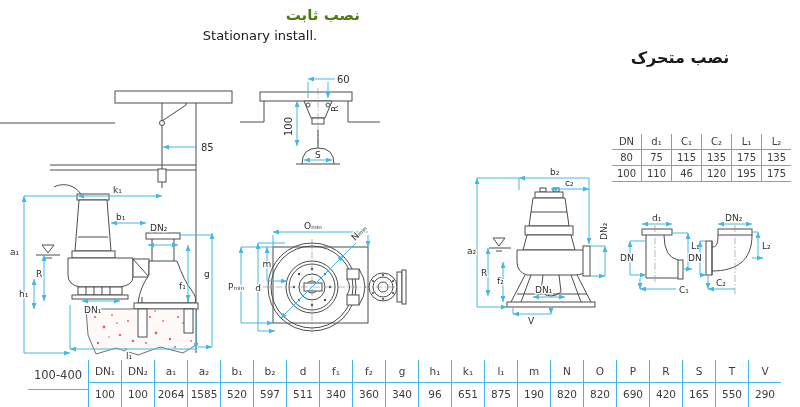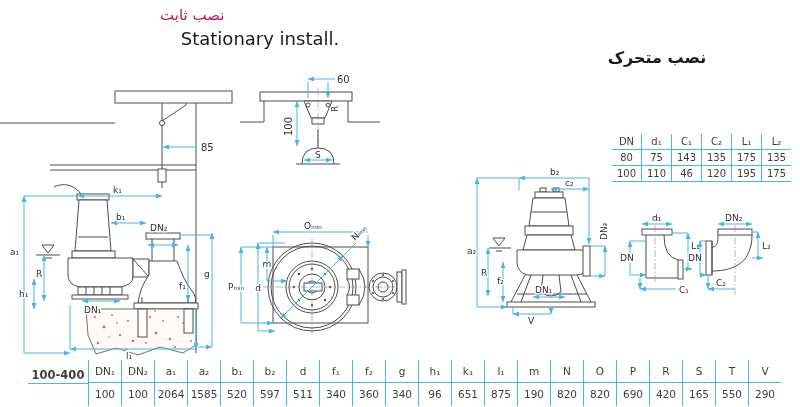--- a/index.html
+++ b/index.html
@@ -1,36 +1,36 @@
 <!DOCTYPE html>
 <html><head>
 <meta charset="utf-8">
 <style>
   :root{ --cyan:#45b7e6; --dark:#4d4d4d; --txt:#333; }
   html,body{margin:0;padding:0;background:#fff;}
   #page{position:relative;width:800px;height:407px;background:#fff;overflow:hidden;
         font-family:"DejaVu Sans","Liberation Sans",sans-serif;color:var(--txt);}
   .abs{position:absolute;}
-  .title-fa{font-size:15px;font-weight:normal;direction:rtl;text-align:left;color:#be185d;}
-  .title-en{font-size:18px;text-align:center;color:#1a1a1a;}
+  .title-fa{font-size:15px;font-weight:bold;direction:rtl;text-align:right;color:#4d7c0f;}
+  .title-en{font-size:13px;text-align:center;color:#1a1a1a;}
   .title-fa2{font-size:16px;font-weight:bold;direction:rtl;text-align:center;color:#1a1a1a;}
 
   
   #flange-table{display:flex;}
   .ft-col{width:29px;display:flex;flex-direction:column;}
   .ft-col.sep{border-left:1px solid var(--cyan);}
   .ft-cell{height:15px;line-height:15px;text-align:center;font-size:10px;color:#3c3c3c;
            border-bottom:1px solid var(--cyan);}
 
   
   #dim-table{display:flex;}
   .dt-labelcol{width:60px;display:flex;flex-direction:column;}
   .dt-labelcell{height:22px;border-bottom:1px solid var(--cyan);display:flex;
                 align-items:flex-end;justify-content:center;font-size:11.5px;
-                color:#3c3c3c;padding-bottom:1px;font-weight:bold;}
+                color:#3c3c3c;padding-bottom:7px;}
   .dt-col{width:32px;display:flex;flex-direction:column;border-left:1px solid var(--cyan);}
   .dt-cell{height:22px;line-height:22px;text-align:center;font-size:10.5px;color:#3c3c3c;
            white-space:nowrap;overflow:hidden;}
   .dt-h{border-bottom:1px solid var(--cyan);}
 
   
   .sln{stroke:var(--dark);stroke-width:1;fill:none;}
   .sfill{stroke:var(--dark);stroke-width:1;fill:#fff;}
   .dln{stroke:var(--cyan);stroke-width:1;fill:none;}
   .cl{stroke:#8a8a8a;stroke-width:.6;stroke-dasharray:7 2 1.5 2;fill:none;}
@@ -38,36 +38,36 @@
           paint-order:stroke;stroke:#fff;stroke-width:2.5px;}
   text.big{font-size:10px;}
 </style>
 </head>
 <body>
 
 <div id="page">
 
   <div class="abs title-fa" style="left:160px;top:6px;width:200px;">نصب ثابت</div>
   <div class="abs title-en" style="left:160px;top:28px;width:200px;">Stationary install.</div>
-  <div class="abs title-fa2" style="left:562px;top:48px;width:190px;">نصب متحرک</div>
+  <div class="abs title-fa2" style="left:585px;top:48px;width:190px;">نصب متحرک</div>
 
   <div id="flange-table" class="abs" style="left:612px;top:134px;">
       <div class="ft-col">
         <div class="ft-cell">DN</div>
         <div class="ft-cell">80</div>
         <div class="ft-cell">100</div>
       </div>
       <div class="ft-col sep">
         <div class="ft-cell">d₁</div>
         <div class="ft-cell">75</div>
         <div class="ft-cell">110</div>
       </div>
       <div class="ft-col sep">
         <div class="ft-cell">C₁</div>
-        <div class="ft-cell">143</div>
+        <div class="ft-cell">115</div>
         <div class="ft-cell">46</div>
       </div>
       <div class="ft-col sep">
         <div class="ft-cell">C₂</div>
         <div class="ft-cell">135</div>
         <div class="ft-cell">120</div>
       </div>
       <div class="ft-col sep">
         <div class="ft-cell">L₁</div>
         <div class="ft-cell">175</div>

